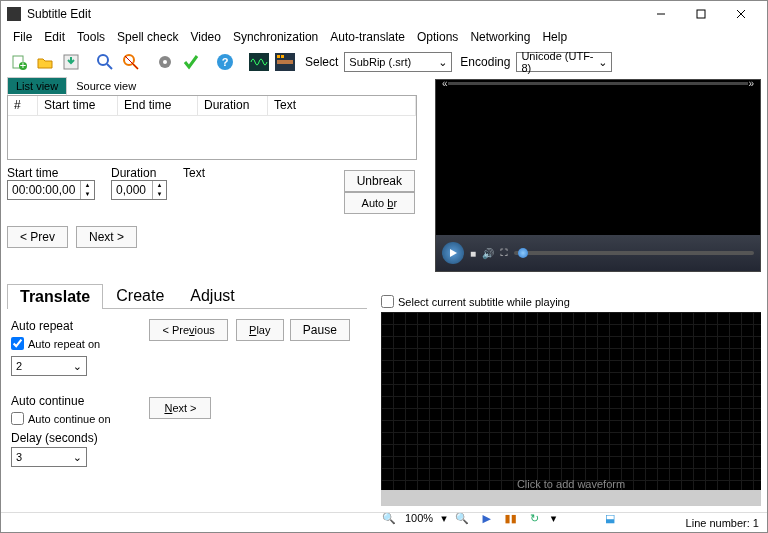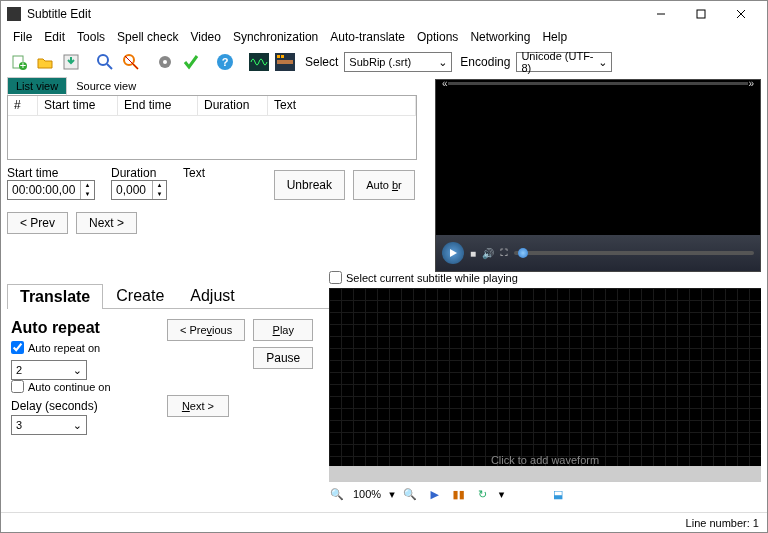--- a/index.html
+++ b/index.html
@@ -53,26 +53,26 @@
 .seek .dot { position:absolute; left:4px; top:-3px; width:10px; height:10px; border-radius:50%; background: radial-gradient(#8ecafb,#2e7bd1); }
 .seek-top { position:absolute; left:0; right:0; top:0; height:6px; display:flex; align-items:center; padding:0 6px; }
 .seek-top .bar { flex:1; height:3px; background:#444; }
 
 
 .lower { position: absolute; left: 6px; top: 282px; width: 360px; }
 .ttabs { display: flex; border-bottom: 1px solid #bbb; }
 .ttab { padding: 3px 12px; font-size: 16px; border: 1px solid transparent; border-bottom: none; }
 .ttab.active { border-color: #bbb; background: #fff; font-weight: bold; position: relative; top: 1px; }
 .tpanel { padding: 10px 4px; }
-.grp-title { font-size: 16px; margin-bottom: 4px; font-weight: bold; }
+.grp-title { font-size: 12px; margin-bottom: 4px; }
 .chk { display: flex; align-items: center; gap: 4px; font-size: 12px; margin-bottom: 6px; }
 .chk input { width: 13px; height: 13px; }
 
 
-.wave-area { position: absolute; right: 6px; top: 270px; width: 432px; }
+.wave-area { position: absolute; right: 6px; top: 294px; width: 380px; }
 .wave-area .chk { margin-bottom: 4px; }
 .waveform { width: 100%; height: 178px; background: #000; position: relative; color: #888; display: flex; align-items: flex-end; justify-content: center; font-size: 12px;
   background-image: linear-gradient(#1a1a1a 1px, transparent 1px), linear-gradient(90deg, #1a1a1a 1px, transparent 1px);
   background-size: 12px 12px; }
 .hscroll { height: 16px; background: #f0f0f0; border: 1px solid #ccc; position: relative; }
 .hscroll .thumb { position: absolute; left: 0; top: 0; bottom: 0; width: 100%; background: #cdcdcd; }
 
 .zoom-row { display:flex; align-items:center; gap:8px; padding: 4px 0; }
 .zicon { width:16px; height:16px; display:flex; align-items:center; justify-content:center; }
 
@@ -231,21 +231,21 @@
       <input style="width: 40px;" value="0,000">
       <div class="st">
           <div>▲</div>
           <div>▼</div>
         </div>
     </div>
   </div>
   <div class="field" style="flex:1">
     <label>Text</label>
   </div>
-  <div style="display:flex;flex-direction:row;gap:8px;margin-top:4px">
+  <div style="display:flex;flex-direction:column;gap:0;margin-top:4px">
     <button class="btn">Unbreak</button>
     <button class="btn"><span>Auto </span><span class="u">b</span><span>r</span></button>
   </div>
 </div>
 
 <div style="padding:6px;display:flex;gap:8px">
   <button class="btn" style="min-width:48px">&lt; Prev</button>
   <button class="btn" style="min-width:48px">Next &gt;</button>
 </div>
 
@@ -281,33 +281,34 @@
       <div class="grp-title">Auto repeat</div>
       <label class="chk">
           <input type="checkbox" checked="" style="">
           <span>Auto repeat on</span>
         </label>
       <div class="combo" style="width:76px;margin-top:2px">
           <span>2</span>
           <span class="arrow">⌄</span>
         </div>
 
+      <div class="grp-title" style="margin-top:18px">Auto continue</div>
       <label class="chk">
           <input type="checkbox" style="">
           <span>Auto continue on</span>
         </label>
       <div style="font-size:12px">Delay (seconds)</div>
       <div class="combo" style="width:76px;margin-top:2px">
           <span>3</span>
           <span class="arrow">⌄</span>
         </div>
     </div>
     <div style="display:flex;gap:8px;align-items:flex-start;flex-wrap:wrap">
       <button class="btn"><span>&lt; Pre</span><span class="u">v</span><span>ious</span></button>
-      <div style="display:flex;flex-direction:column;gap:6px">
+      <div style="display:flex;flex-direction:row;gap:6px">
         <button class="btn" style="min-width:48px"><span class="u">P</span><span>lay</span></button>
         <button class="btn" style="min-width:48px">Pause</button>
       </div>
       <button class="btn"><span class="u">N</span><span>ext &gt;</span></button>
     </div>
   </div>
 </div>
 
 <div class="wave-area">
   <label class="chk">

